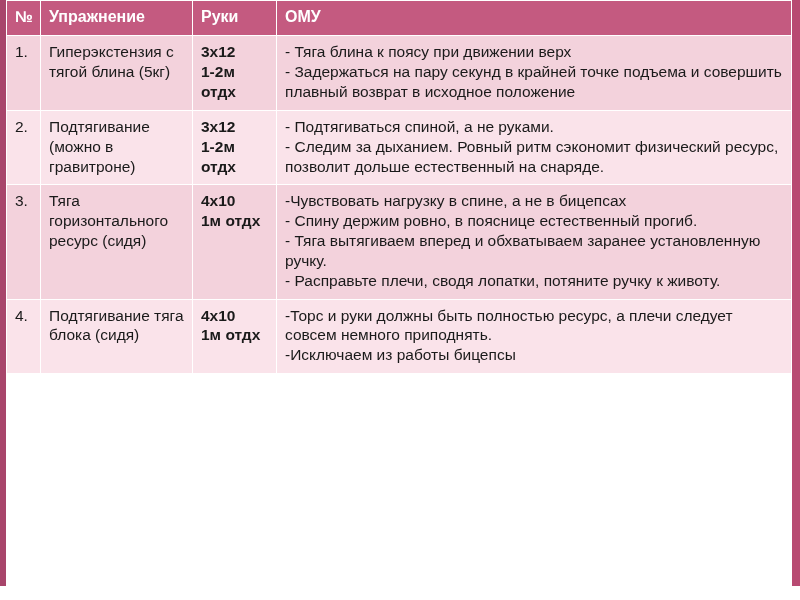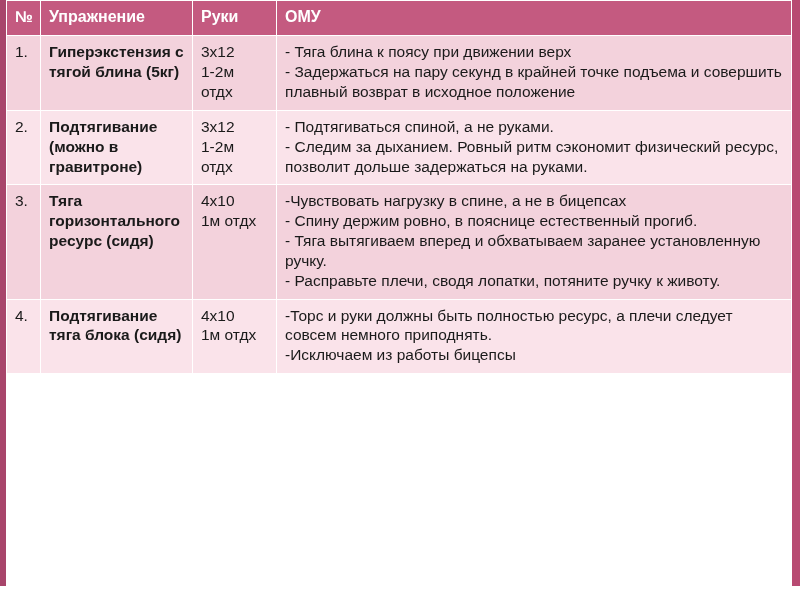--- a/index.html
+++ b/index.html
@@ -73,25 +73,25 @@
   
   .col-num   { width: 34px; }
   .col-ex    { width: 152px; }
   .col-dose  { width: 84px; }
   .col-omu   { width: auto; }
 
   tbody tr.row-odd td  { background: #f3d2dc; }
   tbody tr.row-even td { background: #fae3ea; }
 
   td.c-num  { text-align: left; }
-  td.c-dose { white-space: pre-line; }
+  td.c-dose { white-space: pre-line; font-weight: bold; }
   td.c-omu  { white-space: pre-line; }
   td.c-ex   { }
 
-  .nowrapless { word-break: break-word; font-weight: bold; }
+  .nowrapless { word-break: break-word; }
 </style>
 </head>
 <body>
 
 <div class="slide">
   <div class="left-bar"></div>
   <div class="right-bar"></div>
 
   <table class="plan">
     <colgroup>
@@ -116,21 +116,21 @@
 1-2м отдх</td>
         <td class="c-omu">- Тяга блина к поясу при движении верх
 - Задержаться на пару секунд в крайней точке подъема и совершить плавный возврат в исходное положение</td>
       </tr>
       <tr class="row-even">
         <td class="c-num">2.</td>
         <td class="c-ex nowrapless">Подтягивание (можно в гравитроне)</td>
         <td class="c-dose">3х12
 1-2м отдх</td>
         <td class="c-omu">- Подтягиваться спиной, а не руками.
--  Следим за дыханием. Ровный ритм сэкономит физический ресурс, позволит дольше задержаться на руками.</td>
+-  Следим за дыханием. Ровный ритм сэкономит физический ресурс, позволит дольше естественный на снаряде.</td>
       </tr>
       <tr class="row-odd">
         <td class="c-num">3.</td>
         <td class="c-ex nowrapless">Тяга горизонтального ресурс (сидя)</td>
         <td class="c-dose">4х10
 1м отдх</td>
         <td class="c-omu">-Чувствовать нагрузку в спине, а не в бицепсах
  - Спину держим ровно, в пояснице естественный прогиб.
  - Тяга вытягиваем вперед и обхватываем заранее установленную ручку.
  - Расправьте плечи, сводя лопатки, потяните ручку к животу.</td>

